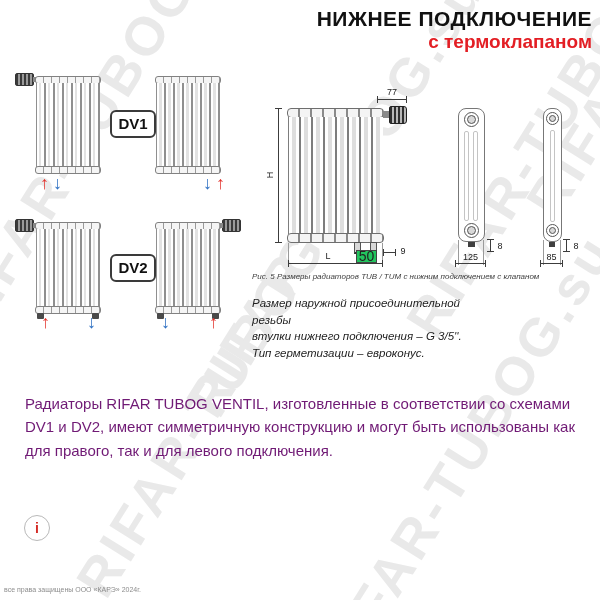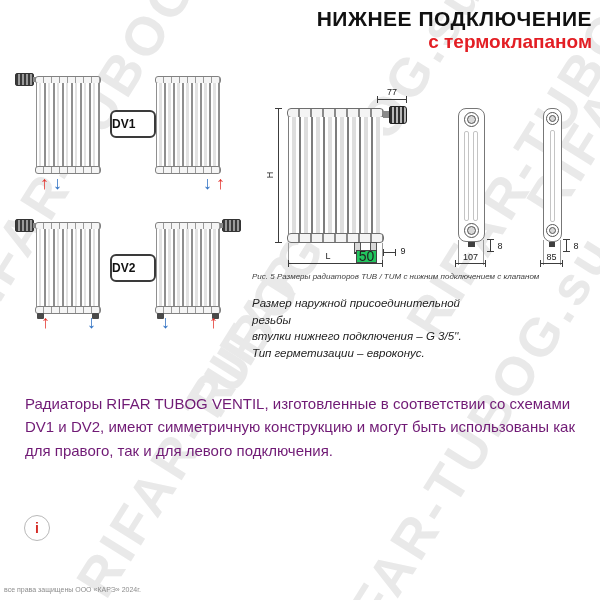--- a/index.html
+++ b/index.html
@@ -35,22 +35,22 @@
   .mini-head.left  { left:-21px; }
   .mini-head.right { right:-21px; }
   .mini-head.left::after, .mini-head.right::after { content:''; position:absolute;
     top:3px; width:5px; height:5px; background:#8a8a8a; }
   .mini-head.left::after  { right:-5px; }
   .mini-head.right::after { left:-5px; }
   .mini-foot { position:absolute; bottom:-5px; width:7px; height:6px;
     background:#4a4a4a; border-radius:1px; }
   .mini-foot.l { left:1px; } .mini-foot.r { right:1px; }
   .scheme-label { position:absolute; width:42px; height:24px; background:#fff;
-    border:2px solid #3a3a3a; border-radius:6px; font-size:12px; font-weight:bold;
-    line-height:24px; color:#111; }
+    border:2px solid #3a3a3a; border-radius:6px; font-size:15px; font-weight:bold;
+    text-align:center; line-height:24px; color:#111; }
   .arr { position:absolute; font-size:18px; font-weight:bold; line-height:16px; }
   .arr.red  { color:#e3312b; }
   .arr.blue { color:#2d6fc2; }
   
   .front-rad { position:absolute; left:288px; top:108px; width:95px; height:135px; }
   .front-rad .cap { position:absolute; left:-1px; right:-1px; height:8px;
     border:1px solid #6e6e6e; border-radius:4px;
     background:repeating-linear-gradient(90deg,#f4f4f4 0 10px,#8a8a8a 10px 12px); }
   .front-rad .cap.top { top:0; } .front-rad .cap.bottom { bottom:0; }
   .front-rad .tubes { position:absolute; left:0; right:0; top:9px; bottom:9px;
@@ -183,21 +183,21 @@
   <div class="fg side-view" style="left:458px;top:108px;width:25px;height:132px">
     <span class="sv-circle" style="left:5px;top:3px;width:13px;height:13px"></span>
     <span class="sv-circle" style="left:5px;top:114px;width:13px;height:13px"></span>
     <span class="sv-slot" style="left:5px;top:22px;height:88px"></span>
     <span class="sv-slot" style="left:14px;top:22px;height:88px"></span>
     <span class="sv-foot" style="left:9px;bottom:-6px;width:7px;height:5px"></span>
   </div>
   <div class="fg ext" style="left:458px;top:240px;width:1px;height:25px"></div>
   <div class="fg ext" style="left:483px;top:240px;width:1px;height:25px"></div>
   <div class="fg dim-h" style="left:455px;top:263px;width:31px"></div>
-  <div class="fg dim-label" style="left:455px;top:252px;width:31px">107</div>
+  <div class="fg dim-label" style="left:455px;top:252px;width:31px">125</div>
   <div class="fg dim-v" style="left:490px;top:239px;height:13px"></div>
   <div class="fg dim-label" style="left:495px;top:241px;width:10px">8</div>
 
   <div class="fg side-view" style="left:543px;top:108px;width:17px;height:132px">
     <span class="sv-circle" style="left:2px;top:3px;width:11px;height:11px"></span>
     <span class="sv-circle" style="left:2px;top:115px;width:11px;height:11px"></span>
     <span class="sv-slot" style="left:6px;top:21px;height:90px"></span>
     <span class="sv-foot" style="left:5px;bottom:-6px;width:6px;height:5px"></span>
   </div>
   <div class="fg ext" style="left:543px;top:240px;width:1px;height:25px"></div>

